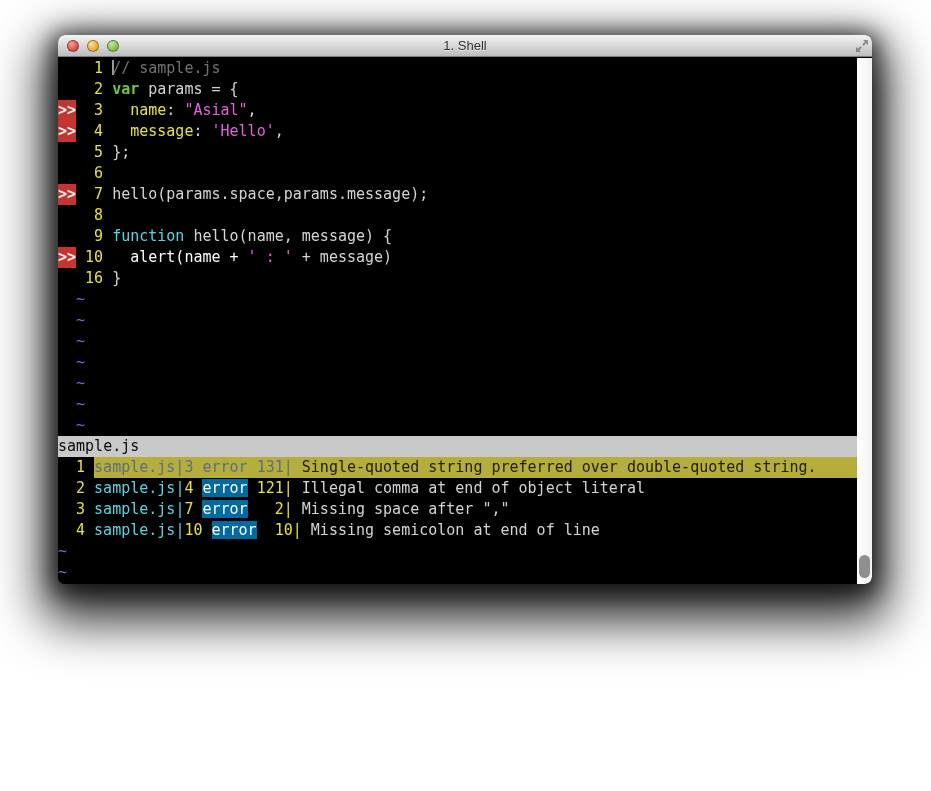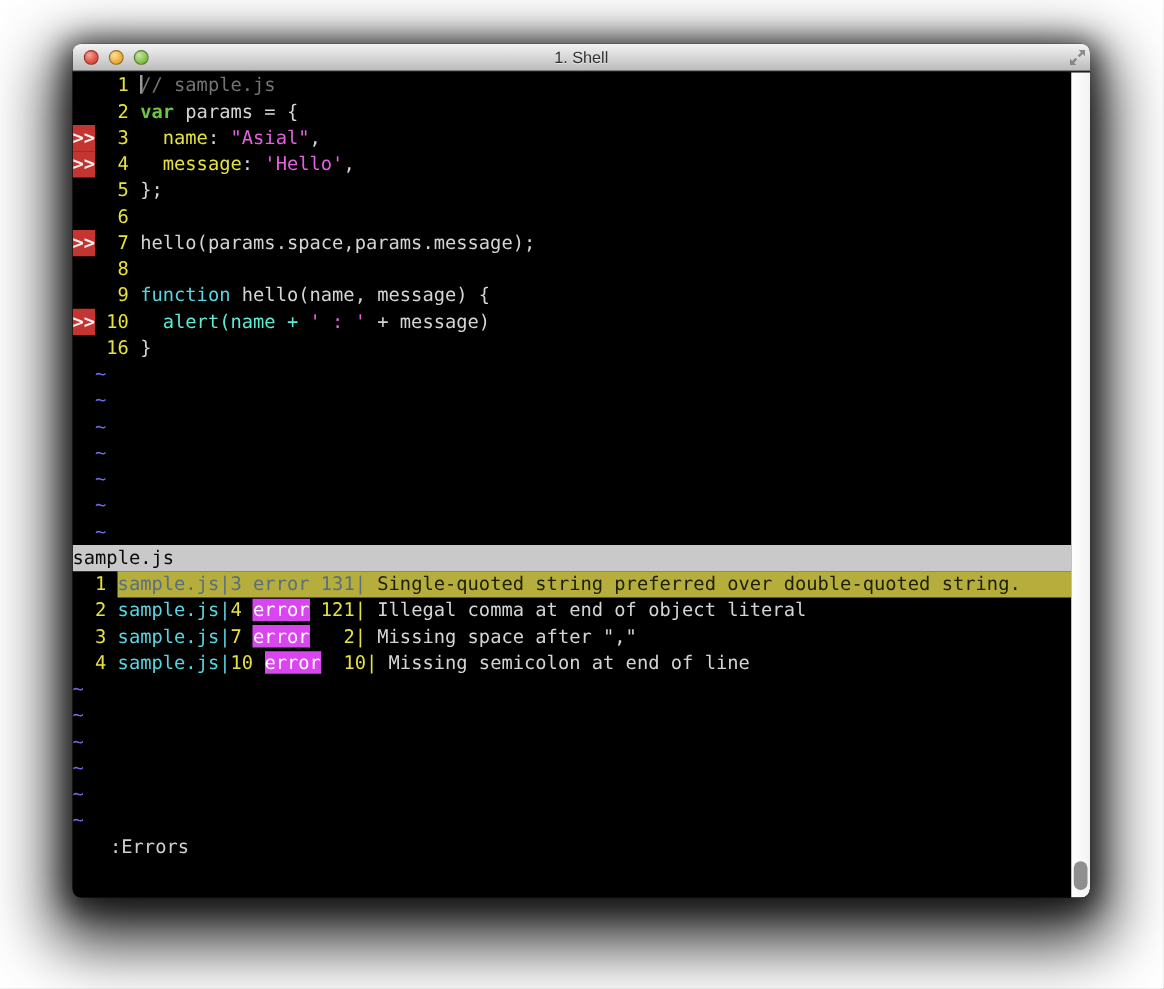--- a/index.html
+++ b/index.html
@@ -1,19 +1,19 @@
 <!DOCTYPE html>
 <html><head>
 <meta charset="utf-8">
 <style>
   html,body{margin:0;padding:0;background:#ffffff;width:931px;height:791px;overflow:hidden;}
   *{box-sizing:border-box;}
 
   .window{
-    position:absolute;left:58px;top:35px;width:814px;height:683px;
+    position:absolute;left:58px;top:35px;width:814px;height:549px;
     border-radius:7px;background:#000;
     box-shadow:0 22px 50px 16px rgba(0,0,0,0.80), 0 4px 22px 6px rgba(0,0,0,0.65);
     overflow:hidden;
   }
 
   
   .titlebar{
     position:absolute;top:0;left:0;right:0;height:22px;
     background:linear-gradient(#f4f4f4,#bcbcbc);
     border-bottom:1px solid #7d7d7d;
@@ -37,21 +37,21 @@
     font:15px/21px "DejaVu Sans Mono", monospace;color:#d4d4d4;
     overflow:hidden;
   }
   .row{display:flex;height:21px;white-space:pre;}
   .signcol{display:inline-block;width:2ch;flex:none;}
   .signcol.on{background:#c43430;color:#f2f2f2;font-weight:bold;}
   .numcol{display:inline-block;width:3ch;flex:none;text-align:right;}
   .gutsp{display:inline-block;width:1ch;flex:none;}
   .body{flex:1;white-space:pre;overflow:hidden;}
   .body.sel{background:#b5ae3d;}
-  .err-badge{background:#d946ef;color:#ffffff;}
+  .err-badge{background:#0369a1;color:#ffffff;}
   .cursor-bar{display:inline-block;width:2px;height:15px;background:#9a9a9a;vertical-align:-2px;margin-right:-2px;}
 
   .statusbar{
     height:21px;background:#c9c9c9;color:#0a0a0a;
     font:15px/21px "DejaVu Sans Mono", monospace;white-space:pre;
   }
   .cmdline{height:21px;color:#d0d0d0;white-space:pre;padding-left:30px;}
 
   
   .scrollbar{
@@ -88,21 +88,21 @@
     <div id="editor-lines">
         <div class="row"><span class="signcol">  </span><span class="numcol" style="color: rgb(229, 225, 62);">1</span><span class="gutsp"> </span><span class="body"><span class="cursor-bar"></span><span style="color: #737373;">// sample.js</span></span></div>
         <div class="row"><span class="signcol">  </span><span class="numcol" style="color: rgb(229, 225, 62);">2</span><span class="gutsp"> </span><span class="body"><span style="color: rgb(105, 200, 63); font-weight: bold;">var</span><span style="color: rgb(212, 212, 212);"> params = {</span></span></div>
         <div class="row"><span class="signcol on">&gt;&gt;</span><span class="numcol" style="color: rgb(229, 225, 62);">3</span><span class="gutsp"> </span><span class="body"><span style="color: rgb(212, 212, 212);">  </span><span style="color: rgb(229, 225, 62);">name</span><span style="color: rgb(212, 212, 212);">: </span><span style="color: rgb(227, 97, 221);">"Asial"</span><span style="color: rgb(212, 212, 212);">,</span></span></div>
         <div class="row"><span class="signcol on">&gt;&gt;</span><span class="numcol" style="color: rgb(229, 225, 62);">4</span><span class="gutsp"> </span><span class="body"><span style="color: rgb(212, 212, 212);">  </span><span style="color: rgb(229, 225, 62);">message</span><span style="color: rgb(212, 212, 212);">: </span><span style="color: rgb(227, 97, 221);">'Hello'</span><span style="color: rgb(212, 212, 212);">,</span></span></div>
         <div class="row"><span class="signcol">  </span><span class="numcol" style="color: rgb(229, 225, 62);">5</span><span class="gutsp"> </span><span class="body"><span style="color: rgb(212, 212, 212);">};</span></span></div>
         <div class="row"><span class="signcol">  </span><span class="numcol" style="color: rgb(229, 225, 62);">6</span><span class="gutsp"> </span><span class="body"></span></div>
         <div class="row"><span class="signcol on">&gt;&gt;</span><span class="numcol" style="color: rgb(229, 225, 62);">7</span><span class="gutsp"> </span><span class="body"><span style="color: rgb(212, 212, 212);">hello(params.space,params.message);</span></span></div>
         <div class="row"><span class="signcol">  </span><span class="numcol" style="color: rgb(229, 225, 62);">8</span><span class="gutsp"> </span><span class="body"></span></div>
         <div class="row"><span class="signcol">  </span><span class="numcol" style="color: rgb(229, 225, 62);">9</span><span class="gutsp"> </span><span class="body"><span style="color: rgb(88, 213, 226);">function</span><span style="color: rgb(212, 212, 212);"> hello(name, message) {</span></span></div>
-        <div class="row"><span class="signcol on">&gt;&gt;</span><span class="numcol" style="color: rgb(229, 225, 62);">10</span><span class="gutsp"> </span><span class="body"><span style="color: #5eead4;">  alert(name + </span><span style="color: rgb(227, 97, 221);">' : '</span><span style="color: rgb(212, 212, 212);"> + message)</span></span></div>
+        <div class="row"><span class="signcol on">&gt;&gt;</span><span class="numcol" style="color: rgb(229, 225, 62);">10</span><span class="gutsp"> </span><span class="body"><span style="color: #ffffff;">  alert(name + </span><span style="color: rgb(227, 97, 221);">' : '</span><span style="color: rgb(212, 212, 212);"> + message)</span></span></div>
         <div class="row"><span class="signcol">  </span><span class="numcol" style="color: rgb(229, 225, 62);">16</span><span class="gutsp"> </span><span class="body"><span style="color: rgb(212, 212, 212);">}</span></span></div>
         <div class="row"><span class="signcol">  </span><span class="body"><span style="color: rgb(107, 107, 226);">~</span></span></div>
         <div class="row"><span class="signcol">  </span><span class="body"><span style="color: rgb(107, 107, 226);">~</span></span></div>
         <div class="row"><span class="signcol">  </span><span class="body"><span style="color: rgb(107, 107, 226);">~</span></span></div>
         <div class="row"><span class="signcol">  </span><span class="body"><span style="color: rgb(107, 107, 226);">~</span></span></div>
         <div class="row"><span class="signcol">  </span><span class="body"><span style="color: rgb(107, 107, 226);">~</span></span></div>
         <div class="row"><span class="signcol">  </span><span class="body"><span style="color: rgb(107, 107, 226);">~</span></span></div>
         <div class="row"><span class="signcol">  </span><span class="body"><span style="color: rgb(107, 107, 226);">~</span></span></div>
       </div>
     <div class="statusbar">sample.js</div>

